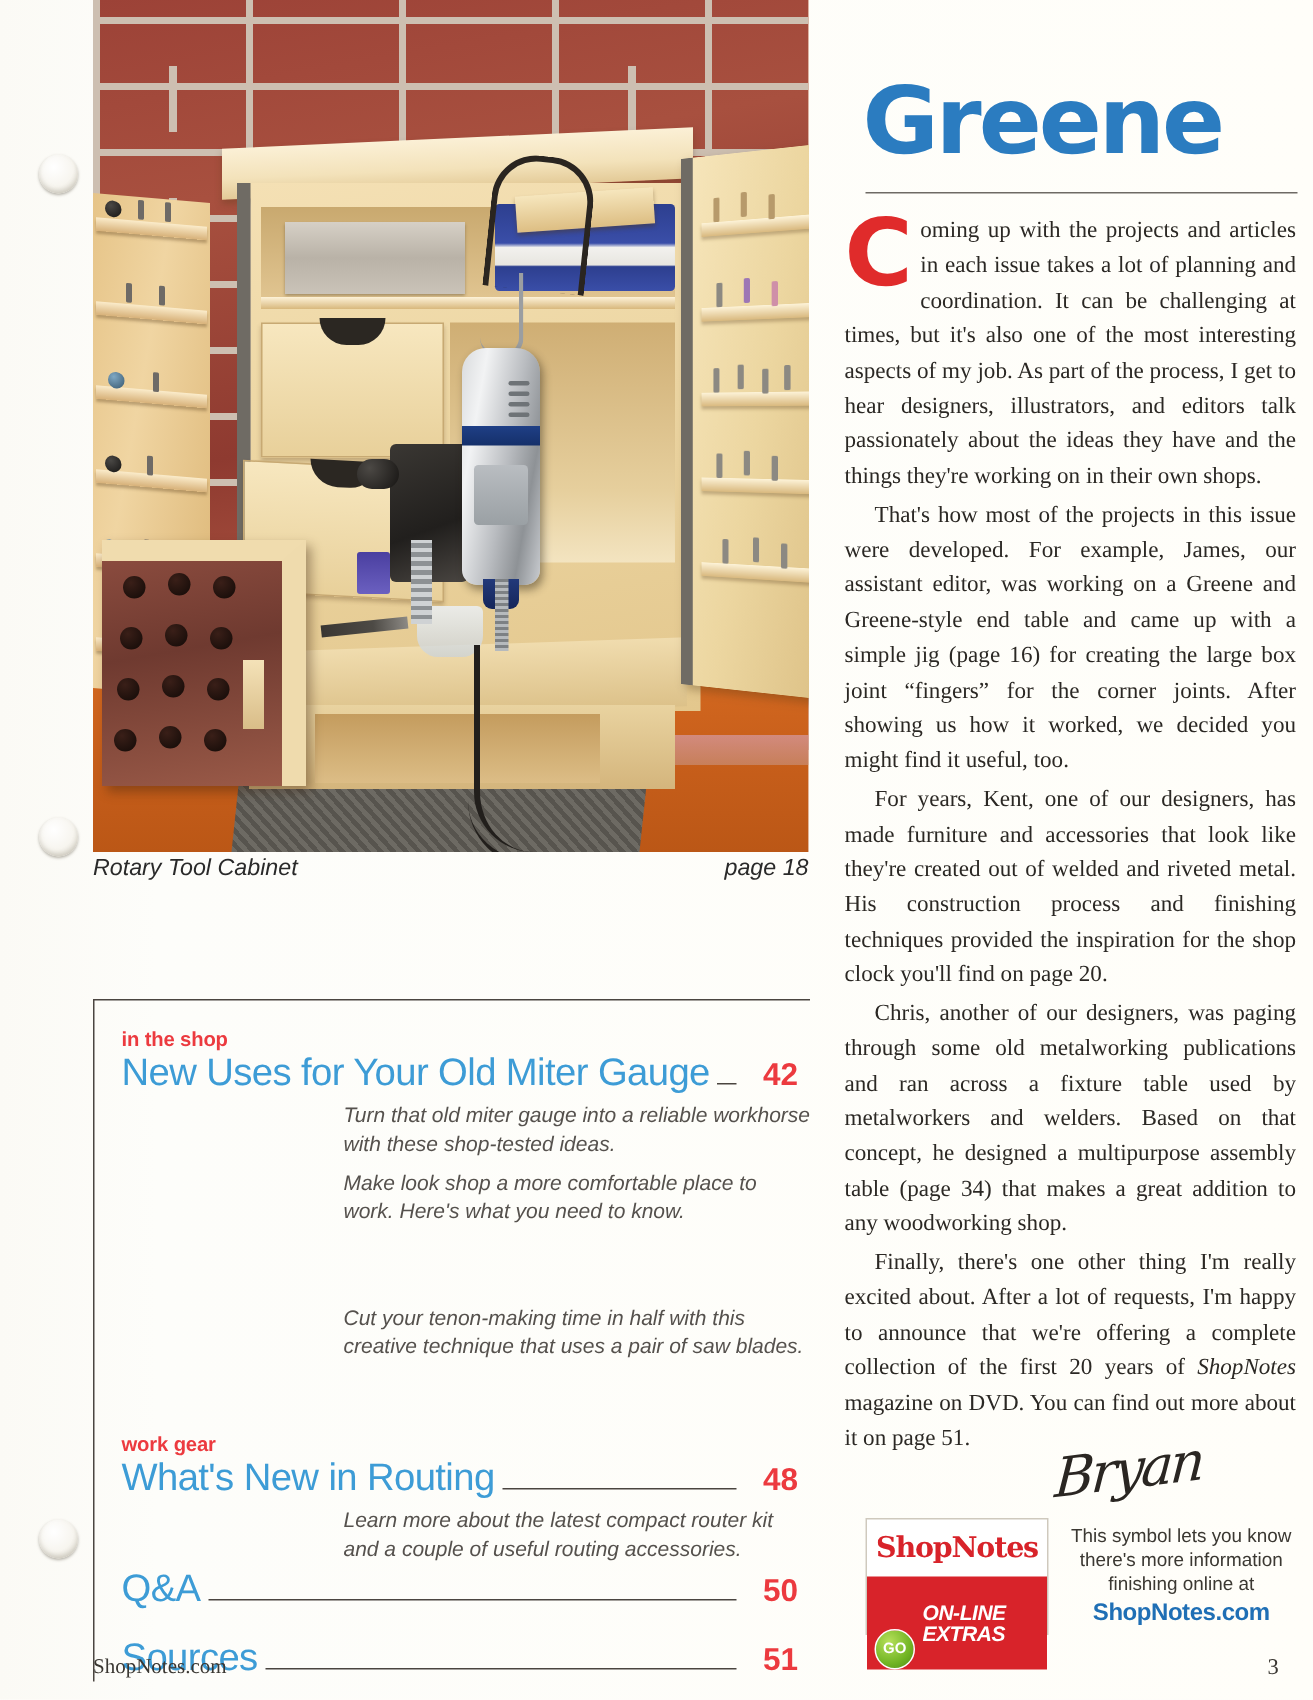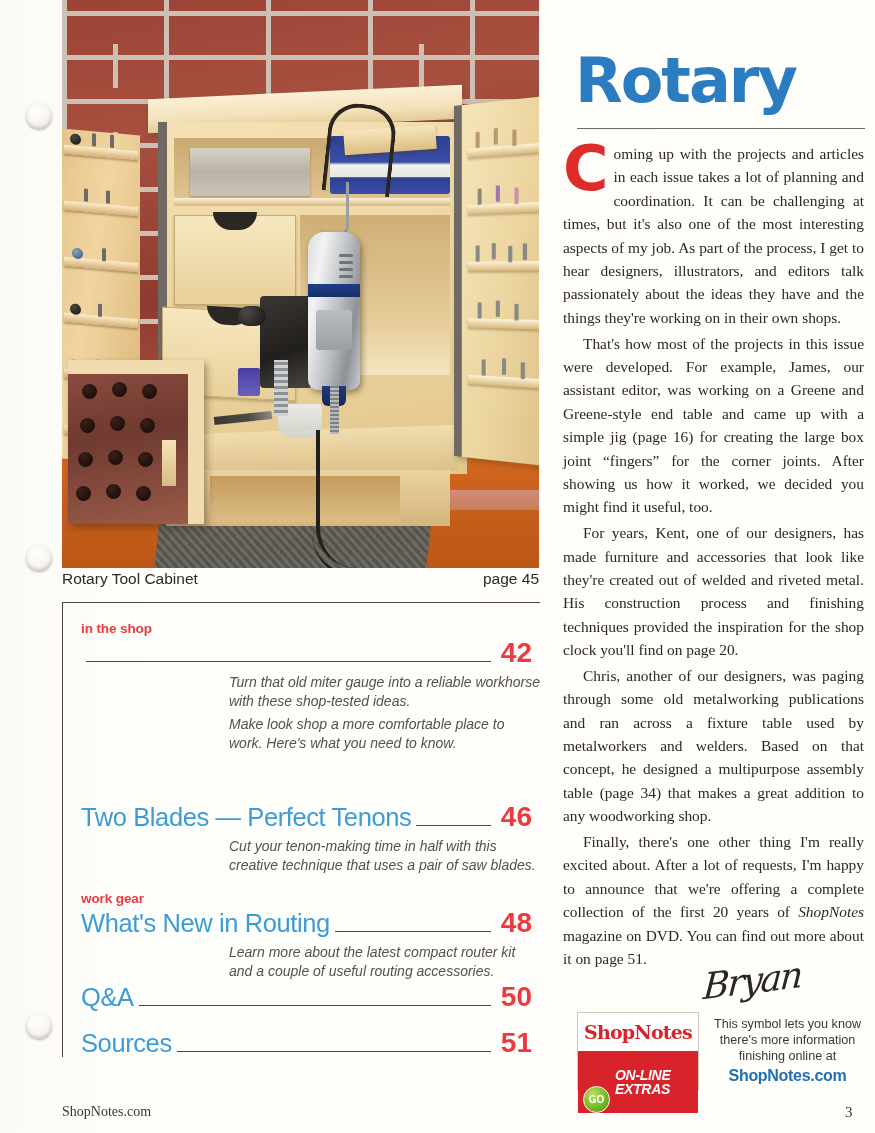--- a/index.html
+++ b/index.html
@@ -365,28 +365,29 @@
     position:absolute; right:12px; top:66px; width:14px; height:46px;
     background: linear-gradient(180deg,#f4e2b8,#d9bd88);
   }
 
   
   .caption-row {
     position:absolute;
     left:62px; top:570px; width:477px;
     display:flex; justify-content:space-between; align-items:baseline;
     font-family:"Liberation Sans", sans-serif;
+    font-style: italic;
     font-size: 15.5px;
     color:#2a2a2a;
   }
 
   
   .toc-box {
     position:absolute;
-    left:62px; top:602px;
+    left:62px; top:666px;
     width:478px; height:455px;
     border-top:1.4px solid #4a4540;
     border-left:1.4px solid #4a4540;
     box-sizing:border-box;
     padding-left:12px;
   }
   .toc-entry { position:absolute; left:18px; right:0; }
   .kicker {
     color:#ec3a3f;
     font-weight:bold;
@@ -408,21 +409,21 @@
   }
   .leader {
     flex:1 1 auto;
     border-bottom:1.6px solid #4a4540;
     margin:0 7px 5px 5px;
     min-width:12px;
   }
   .toc-page {
     color:#ec3a3f;
     font-weight:bold;
-    font-size:28px;
+    font-size:21px;
     width:34px;
     text-align:right;
     padding-right:8px;
     flex:0 0 auto;
   }
   .toc-desc {
     margin-left:148px;
     margin-top:4px;
     font-style:italic;
     font-size:14px;
@@ -702,44 +703,40 @@
           <div class="hole" style="left:38px; top:110px"></div>
           <div class="hole" style="left:68px; top:112px"></div>
           <div class="slot"></div>
         </div>
 
       </div>
     </div>
 
     <div class="caption-row">
       <span>Rotary Tool Cabinet</span>
-      <span>page 45</span>
+      <span>page 18</span>
     </div>
 
     <div class="toc-box">
 
       <div class="toc-entry" style="top:18px">
         <div class="kicker">in the shop</div>
         <div class="title-row">
+          <span class="toc-title">New Uses for Your Old Miter Gauge</span>
           <span class="leader"></span>
           <span class="toc-page">42</span>
         </div>
         <div class="toc-desc">Turn that old miter gauge into a reliable workhorse with these shop-tested ideas.</div>
       </div>
 
       <div class="toc-entry" style="top:108px">
         <div class="toc-desc">Make look shop a more comfortable place to work. Here's what you need to know.</div>
       </div>
 
       <div class="toc-entry" style="top:198px">
-        <div class="title-row">
-          <span class="toc-title">Two Blades — Perfect Tenons</span>
-          <span class="leader"></span>
-          <span class="toc-page">46</span>
-        </div>
         <div class="toc-desc">Cut your tenon-making time in half with this creative technique that uses a pair of saw blades.</div>
       </div>
 
       <div class="toc-entry" style="top:288px">
         <div class="kicker">work gear</div>
         <div class="title-row">
           <span class="toc-title">What's New in Routing</span>
           <span class="leader"></span>
           <span class="toc-page">48</span>
         </div>
@@ -760,21 +757,21 @@
           <span class="leader"></span>
           <span class="toc-page">51</span>
         </div>
       </div>
 
     </div>
   </div>
 
   <div class="right-col">
 
-    <div class="cutoffs-title">Rotary</div>
+    <div class="cutoffs-title">Greene</div>
     <div class="title-rule"></div>
 
     <div class="article">
       <p class="first"><span class="dropcap">C</span><span>oming up with the projects and articles in each issue takes a lot of planning and coordination. It can be challenging at times, but it's also one of the most interesting aspects of my job. As part of the process, I get to hear designers, illustrators, and editors talk passionately about the ideas they have and the things they're working on in their own shops.</span></p>
       <p>That's how most of the projects in this issue were developed. For example, James, our assistant editor, was working on a Greene and Greene-style end table and came up with a simple jig (page 16) for creating the large box joint “fingers” for the corner joints. After showing us how it worked, we decided you might find it useful, too.</p>
       <p>For years, Kent, one of our designers, has made furniture and accessories that look like they're created out of welded and riveted metal. His construction process and finishing techniques provided the inspiration for the shop clock you'll find on page 20.</p>
       <p>Chris, another of our designers, was paging through some old metalworking publications and ran across a fixture table used by metalworkers and welders. Based on that concept, he designed a multipurpose assembly table (page 34) that makes a great addition to any woodworking shop.</p>
       <p><span>Finally, there's one other thing I'm really excited about. After a lot of requests, I'm happy to announce that we're offering a complete collection of the first 20 years of </span><em>ShopNotes</em><span> magazine on DVD. You can find out more about it on page 51.</span></p>
     </div>
 

